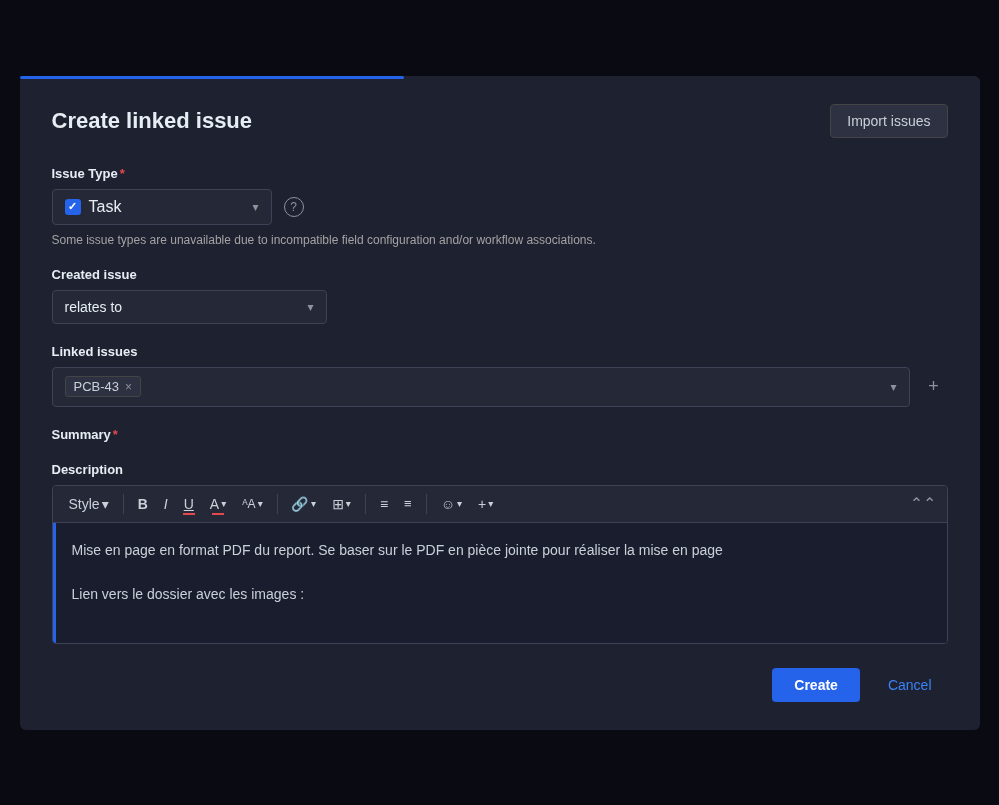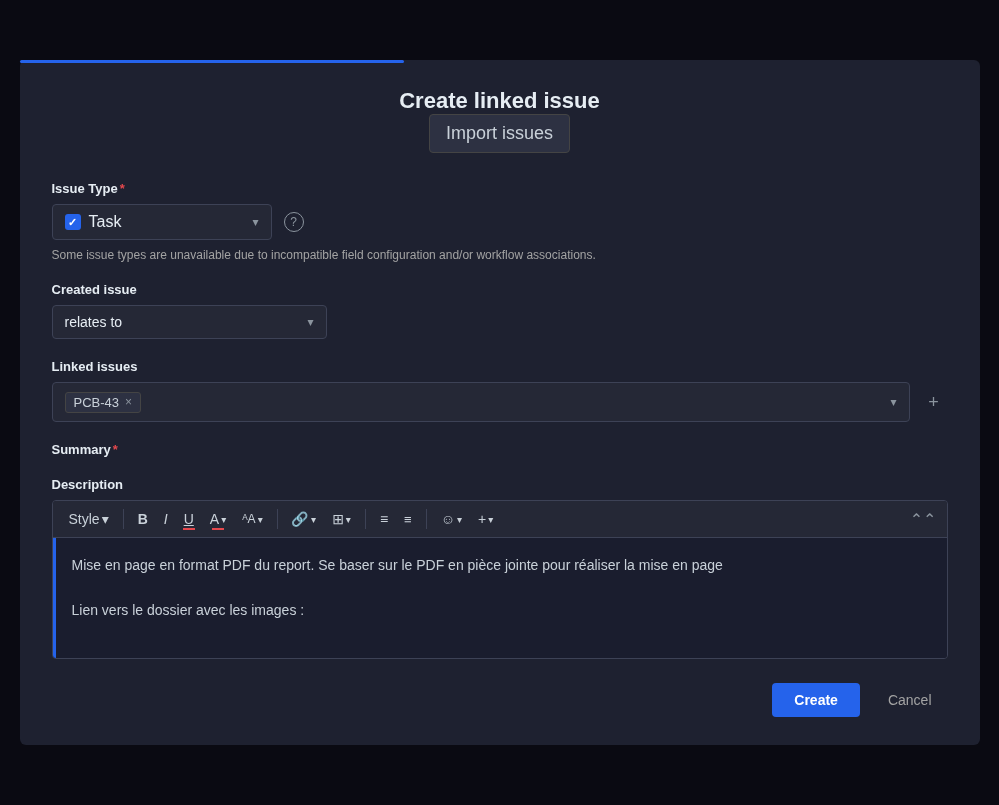--- a/index.html
+++ b/index.html
@@ -34,36 +34,35 @@
       padding: 28px 32px 28px 32px;
       position: relative;
       color: #c9d1d9;
     }
 
     .modal-header {
       display: flex;
       align-items: center;
       justify-content: space-between;
       margin-bottom: 28px;
-      flex-direction: column;
     }
 
     .modal-title {
       font-size: 22px;
       font-weight: 600;
       color: #e6edf3;
     }
 
     .import-btn {
       background: #2d3142;
       color: #c9d1d9;
       border: 1px solid #444;
       border-radius: 4px;
       padding: 8px 16px;
-      font-size: 18px;
+      font-size: 14px;
       cursor: pointer;
     }
 
     .form-section {
       margin-bottom: 20px;
     }
 
     .field-label {
       font-size: 13px;
       font-weight: 600;
@@ -344,21 +343,21 @@
       border: none;
       border-radius: 4px;
       padding: 9px 22px;
       font-size: 14px;
       font-weight: 600;
       cursor: pointer;
     }
 
     .cancel-btn {
       background: transparent;
-      color: #a3a3a3;
+      color: #3b82f6;
       border: none;
       padding: 9px 16px;
       font-size: 14px;
       cursor: pointer;
       border-radius: 4px;
     }
 
     .progress-bar {
       position: absolute;
       top: 0;

